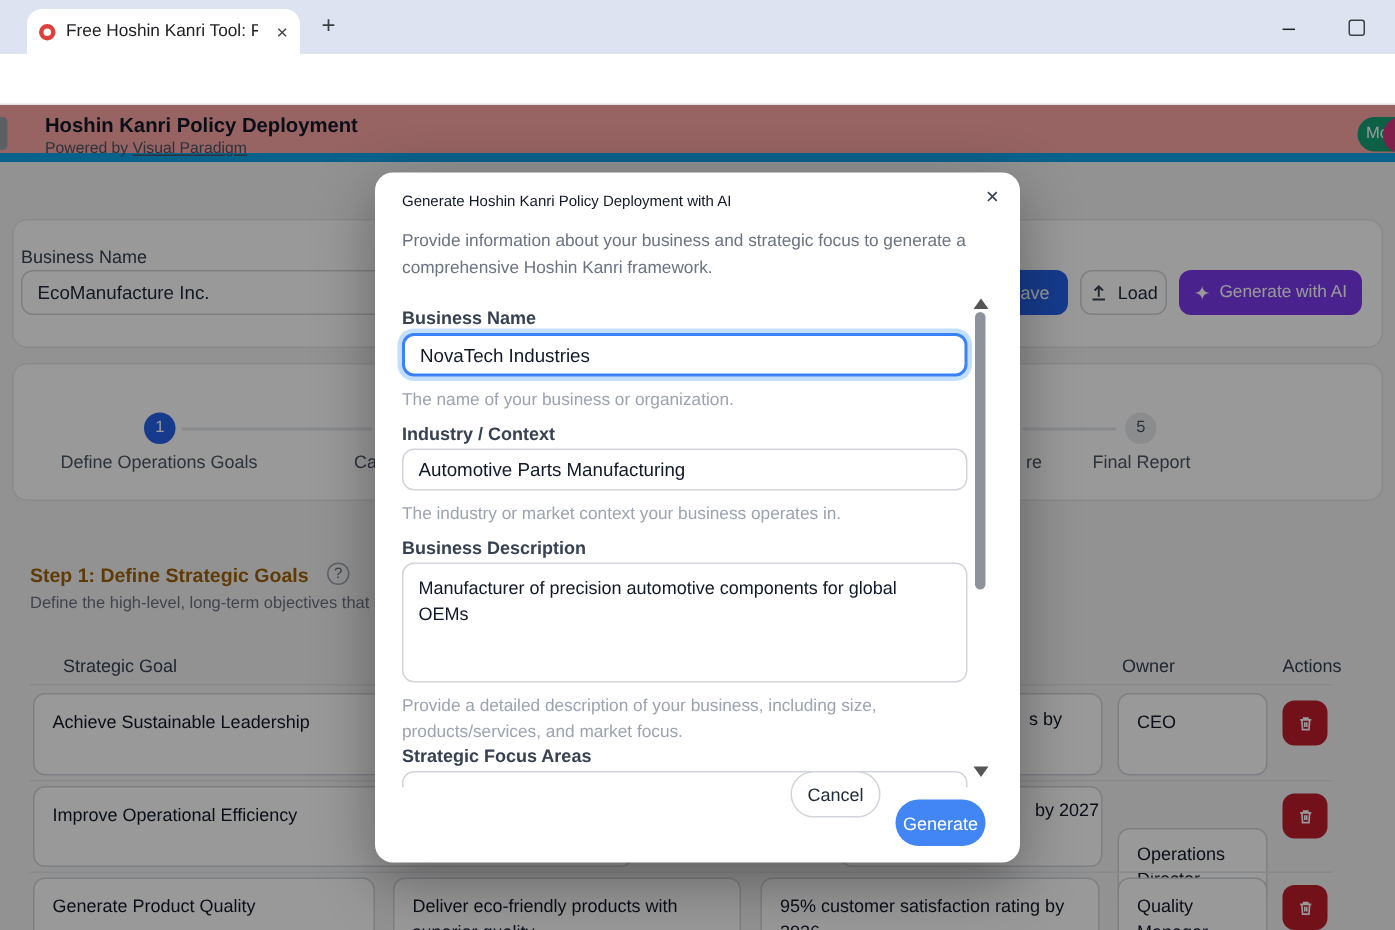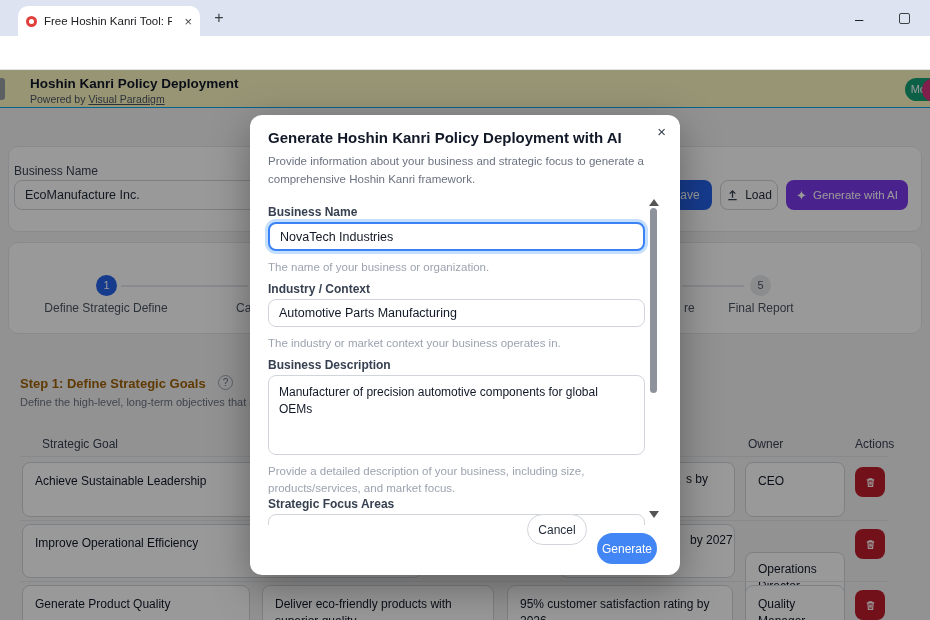--- a/index.html
+++ b/index.html
@@ -21,21 +21,21 @@
   .urlpill { position:absolute; left:72px; top:41px; width:714px; height:26px; border-radius:13px; background:#eef1f8; }
   .urltext { position:absolute; left:104px; top:45px; font-size:12.5px; color:#202124; white-space:nowrap; }
   .avatar { position:absolute; left:898px; top:45px; width:22px; height:22px; border-radius:50%; background:#00968d; color:#fff; font-size:11px; font-weight:bold; text-align:center; line-height:22px; }
   .vsep { position:absolute; left:888px; top:46px; width:1px; height:16px; background:#dadce0; }
   .extblue { position:absolute; left:798px; top:44px; width:15px; height:17px; background:#1a73e8; border-radius:3px; }
   .extblue .dot { position:absolute; right:-3px; bottom:-3px; width:9px; height:9px; border-radius:50%; background:#fbc02d; border:1.5px solid #fff; }
   .bubble { position:absolute; left:834px; top:46px; width:13px; height:11px; background:#5f6368; border-radius:2px; }
   .bubble::after { content:""; position:absolute; left:1px; bottom:-4px; border-left:5px solid #5f6368; border-bottom:5px solid transparent; }
 
   
-  .appheader { position:absolute; left:0; top:70px; width:930px; height:38px; background:#fef9c3; border-bottom:1px solid #0ea5e9; }
+  .appheader { position:absolute; left:0; top:70px; width:930px; height:38px; background:#fca5a5; border-bottom:6px solid #0ea5e9; }
   .apptitle { position:absolute; left:30px; top:6px; font-size:13.5px; font-weight:bold; color:#111827; }
   .powered { position:absolute; left:30px; top:23px; font-size:10.5px; color:#4b5563; }
   .powered u { text-decoration:underline; }
   .moreapps { position:absolute; left:858px; top:8px; width:64px; height:23px; border-radius:13px; background:#14a075; color:#fff; font-size:11px; border:none; line-height:23px; text-align:center;margin-left:47px; }
   .pinkdot { position:absolute; left:922px; top:8px; width:24px; height:24px; border-radius:50%; background:#d6357f; }
   .logosliver { position:absolute; left:0; top:8px; width:5px; height:22px; background:#9aa0a6; border-radius:0 3px 3px 0; }
 
   
   .card { position:absolute; background:#fff; border:1px solid #e5e7eb; border-radius:10px; }
   .field-label { font-size:12px; color:#374151; }
@@ -46,21 +46,21 @@
   .steplabel { position:absolute; font-size:12px; color:#4b5563; text-align:center; }
   .helpcircle { position:absolute; width:15px; height:15px; border:1.5px solid #9ca3af; border-radius:50%; color:#6b7280; font-size:10px; text-align:center; line-height:13px; }
   .hline { position:absolute; height:1px; background:#e2e4e8; }
   .rowbox { position:absolute; background:#fff; border:1px solid #d1d5db; border-radius:8px; font-size:12px; color:#111827; padding:10px 12px; line-height:1.4; }
   .delbtn { position:absolute; width:30px; height:30px; border:none; border-radius:8px; background:#bf1d2b; display:flex; align-items:center; justify-content:center; }
   .colhead { position:absolute; font-size:12px; color:#374151; }
 
   
   .dim { position:absolute; left:0; top:70px; width:930px; height:550px; background:rgba(0,0,0,0.40); z-index:40; }
   .modal { position:absolute; left:250px; top:115px; width:430px; height:460px; background:#fff; border-radius:12px; box-shadow:0 12px 40px rgba(0,0,0,0.35); z-index:50; }
-  .modal-title { position:absolute; left:18px; top:14px; font-size:15px; font-weight:bold; color:#111827; }
+  .modal-title { position:absolute; left:18px; top:14px; font-size:10px; font-weight:normal; color:#111827; }
   .modal-sub { position:absolute; left:18px; top:38px; width:380px; font-size:11.5px; color:#6b7280; line-height:1.55; }
   .modal-close { position:absolute; right:14px; top:8px; font-size:15px; color:#374151; }
   .mlabel { position:absolute; font-size:12px; color:#374151; font-weight:600; left:18px; }
   .minput { position:absolute; left:18px; width:377px; height:28px; border:1px solid #d1d5db; border-radius:8px; font-size:12.5px; color:#111827; padding:0 10px; font-family:"Liberation Sans",sans-serif; background:#fff; }
   .minput.focused { border:2px solid #3b82f6; box-shadow:0 0 0 3px rgba(147,197,253,0.55); height:29px; }
   .mhelper { position:absolute; left:18px; font-size:11.5px; color:#9ca3af; line-height:1.45; }
   .mtextarea { position:absolute; left:18px; width:377px; height:80px; border:1px solid #d1d5db; border-radius:8px; font-size:12px; color:#111827; padding:8px 10px; line-height:1.4; }
   .modal-body { position:absolute; left:0; top:80px; width:418px; height:330px; overflow:hidden; }
   .sbar-thumb { position:absolute; left:400px; top:93px; width:7px; height:185px; background:#8e939b; border-radius:4px; }
   .sbar-arrow-up { position:absolute; left:399px; top:84px; width:0; height:0; border-left:5px solid transparent; border-right:5px solid transparent; border-bottom:7px solid #555; }
@@ -133,21 +133,21 @@
     <span>Load</span>
   </button>
   <button class="btn" style="left:786px; top:180px; width:122px; height:30px; background:#7c3aed; color:#fff; font-size:11.5px;">
     <span style="font-size:13px;">✦</span>
     <span>Generate with AI</span>
   </button>
 
   <div class="card" style="left:8px; top:242px; width:914px; height:92px;"></div>
   <div class="stepnum" style="left:96px; top:275px; background:#2563eb; color:#fff;">1</div>
   <div class="stepline" style="left:121px; top:285px; width:127px;"></div>
-  <div class="steplabel" style="left:31px; top:301px; width:150px;">Define Strategic Define</div>
+  <div class="steplabel" style="left:31px; top:301px; width:150px;">Define Operations Goals</div>
   <div class="steplabel" style="left:236px; top:301px; width:30px; text-align:left;">Cas</div>
   <div class="stepline" style="left:682px; top:285px; width:62px;"></div>
   <div class="steplabel" style="left:684px; top:301px; width:24px; text-align:left;">re</div>
   <div class="stepnum" style="left:750px; top:275px; background:#e8eaed; color:#4b5563;">5</div>
   <div class="steplabel" style="left:715px; top:301px; width:92px;">Final Report</div>
 
   <div class="abs" style="left:20px; top:376px; font-size:13px; font-weight:bold; color:#a16207;">Step 1: Define Strategic Goals</div>
   <div class="helpcircle" style="left:218px; top:375px;">?</div>
   <div class="abs" style="left:20px; top:396px; width:245px; font-size:11px; color:#6b7280; white-space:nowrap; overflow:hidden;">Define the high-level, long-term objectives that a</div>
 

